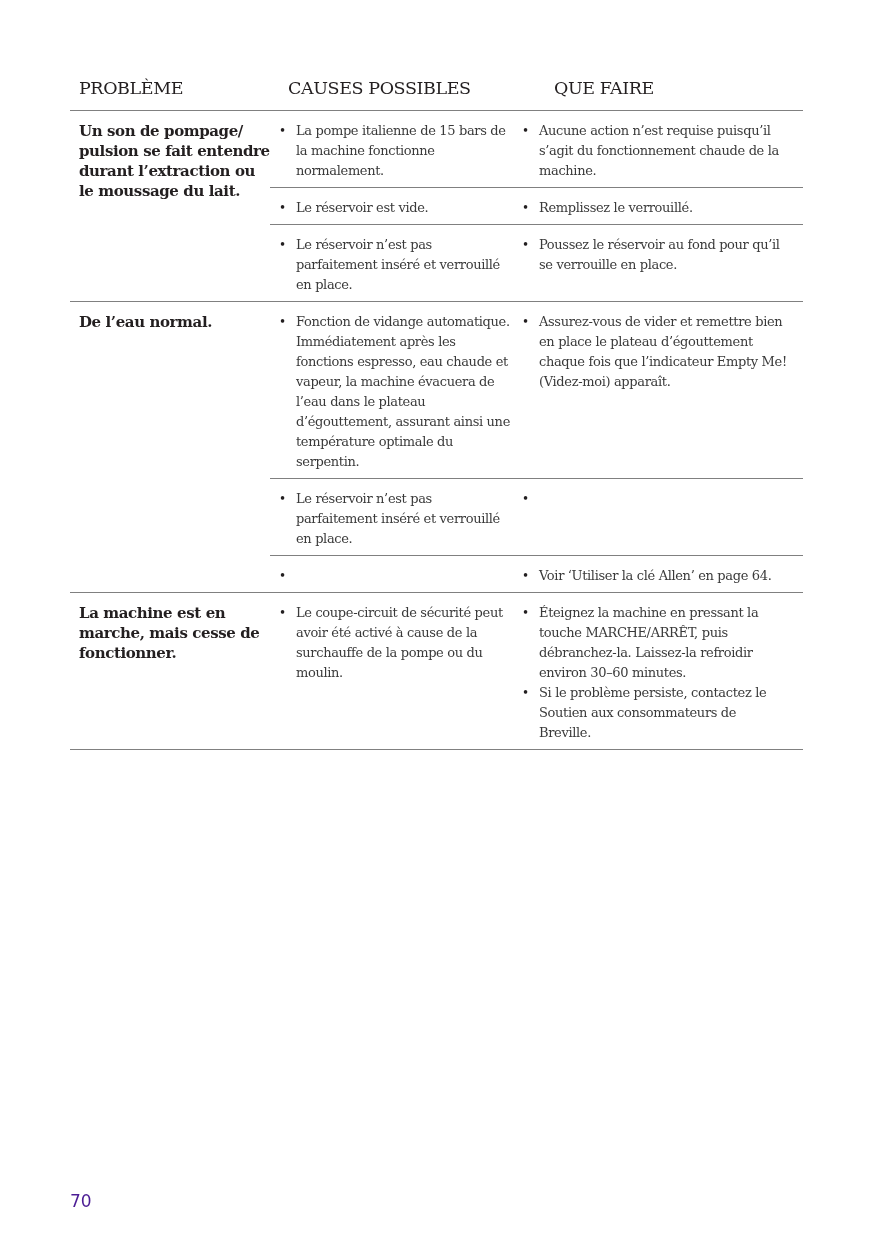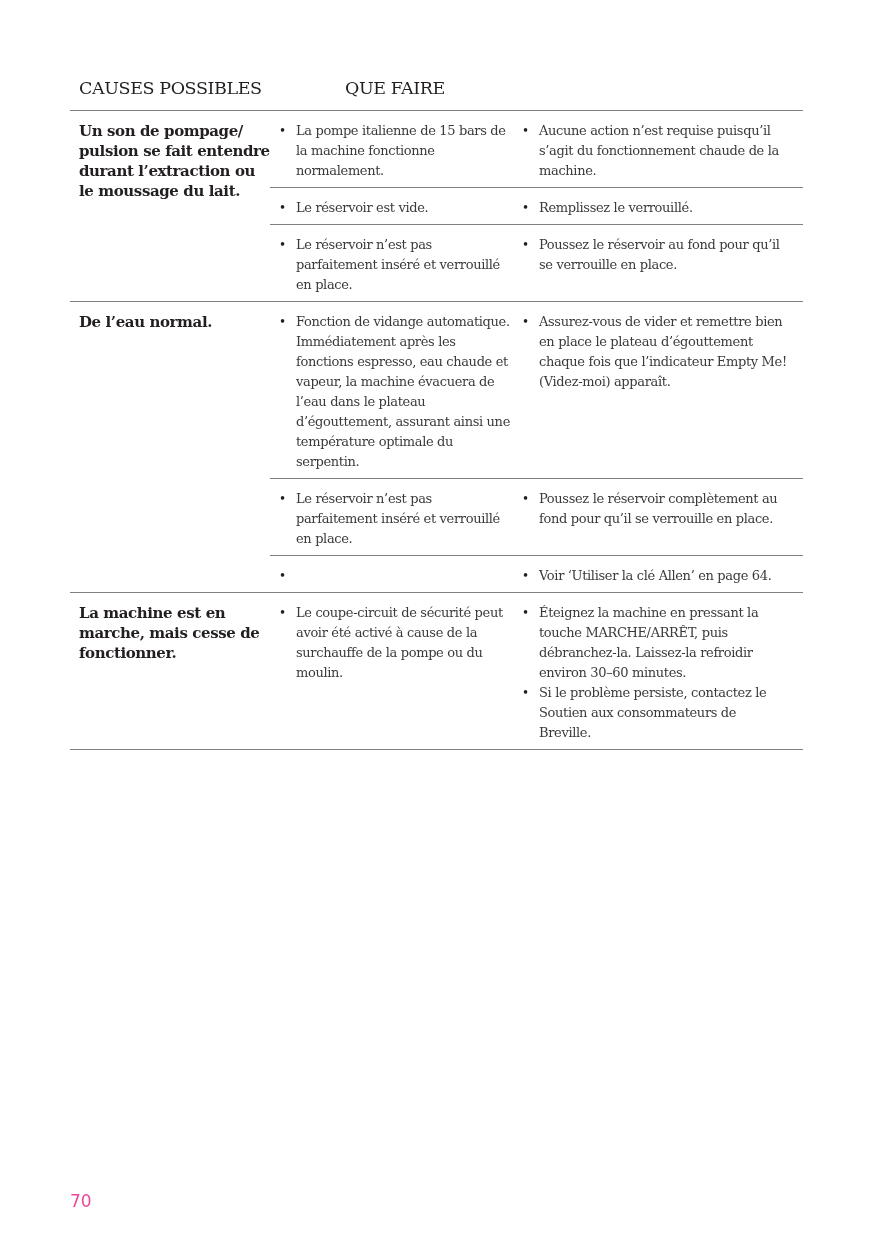--- a/index.html
+++ b/index.html
@@ -30,28 +30,29 @@
     .cell { display: flex; font-size: 13px; line-height: 20px; letter-spacing: -0.35px; color: #3a3a3a; font-weight: 300; }
     .cell.cause { width: 252px; }
     .cell.fix { flex: 1; flex-direction: column; }
     .item { display: flex; }
     .bullet { width: 17px; padding-left: 9px; flex-shrink: 0; font-size: 12px; color: #231f20; }
     .cell.fix .bullet { padding-left: 0; }
     .txt { width: 220px; }
     .cell.fix .txt { width: 250px; }
     .page-num {
       position: absolute; left: 70px; top: 1191px;
-      font-family: "DejaVu Sans", "Liberation Sans", sans-serif; font-size: 17px; color: #ec4899;
+      font-family: "DejaVu Sans", "Liberation Sans", sans-serif; font-size: 17px; color: #4c1d95;
     }
   </style>
 </head>
 <body>
 
 <div class="table">
   <div class="header">
+    <div class="h1">PROBLÈME</div>
     <div class="h2">CAUSES POSSIBLES</div>
     <div class="h3">QUE FAIRE</div>
   </div>
   <div id="rows">
       <div class="row">
         <div class="prob">Un son de pompage/ pulsion se fait entendre durant l’extraction ou le moussage du lait.</div>
         <div class="subs">
           <div class="sub">
             <div class="cell cause">
               <span class="bullet">•</span>
@@ -106,21 +107,20 @@
             </div>
           </div>
           <div class="sub">
             <div class="cell cause">
               <span class="bullet">•</span>
               <span class="txt">Le réservoir n’est pas parfaitement inséré et verrouillé en place.</span>
             </div>
             <div class="cell fix">
               <div class="item">
                 <span class="bullet">•</span>
-                <span class="txt">Poussez le réservoir complètement au fond pour qu’il se verrouille en place.</span>
               </div>
             </div>
           </div>
           <div class="sub">
             <div class="cell cause">
               <span class="bullet">•</span>
             </div>
             <div class="cell fix">
               <div class="item">
                 <span class="bullet">•</span>

